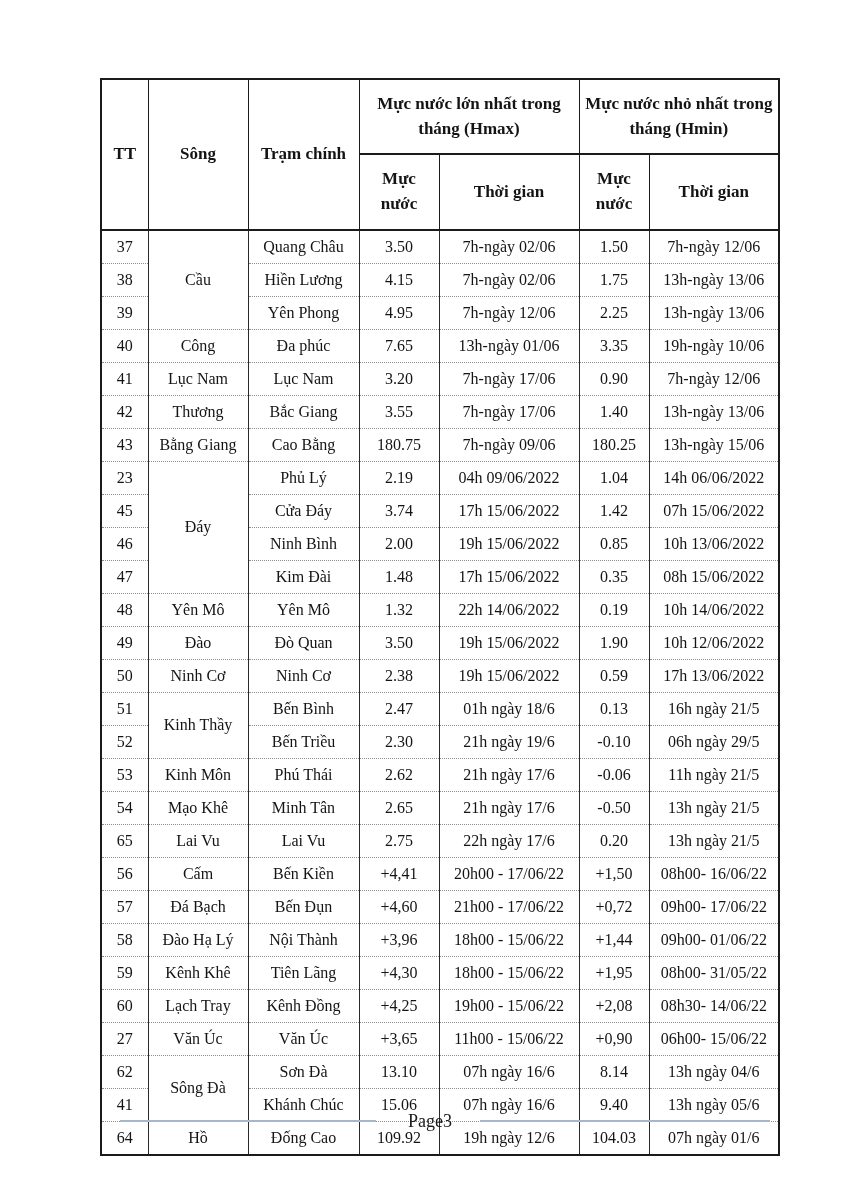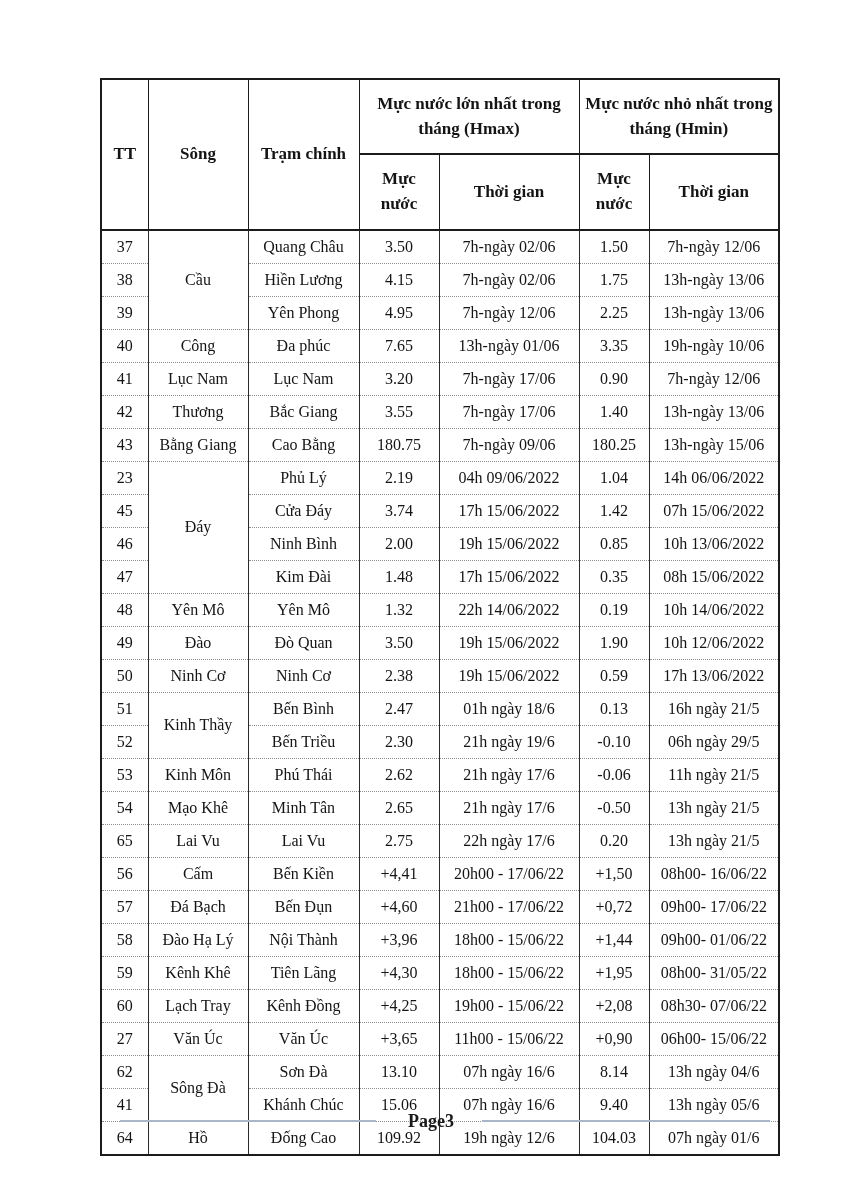--- a/index.html
+++ b/index.html
@@ -69,21 +69,21 @@
     display: flex;
     align-items: center;
   }
   .footer .rule {
     height: 2px;
     background: #a9b6c7;
   }
   .footer .rule-left  { margin-left: 20px; width: 256px; }
   .footer .rule-right { flex: 1; margin-right: 8px; }
   .footer .page-label {
-    font-weight: bold;
+    font-weight: normal;
     font-size: 18px;
     color: #1a1a1a;
     padding: 0 28px 0 32px;
     white-space: nowrap;
   }
 </style>
 </head>
 <body>
 
 <div class="page">
@@ -315,21 +315,21 @@
           <td>+1,95</td>
           <td>08h00- 31/05/22</td>
         </tr>
         <tr>
           <td>60</td>
           <td>Lạch Tray</td>
           <td>Kênh Đồng</td>
           <td>+4,25</td>
           <td>19h00 - 15/06/22</td>
           <td>+2,08</td>
-          <td>08h30- 07/06/22</td>
+          <td>08h30- 14/06/22</td>
         </tr>
         <tr>
           <td>27</td>
           <td>Văn Úc</td>
           <td>Văn Úc</td>
           <td>+3,65</td>
           <td>11h00 - 15/06/22</td>
           <td>+0,90</td>
           <td>06h00- 15/06/22</td>
         </tr>

